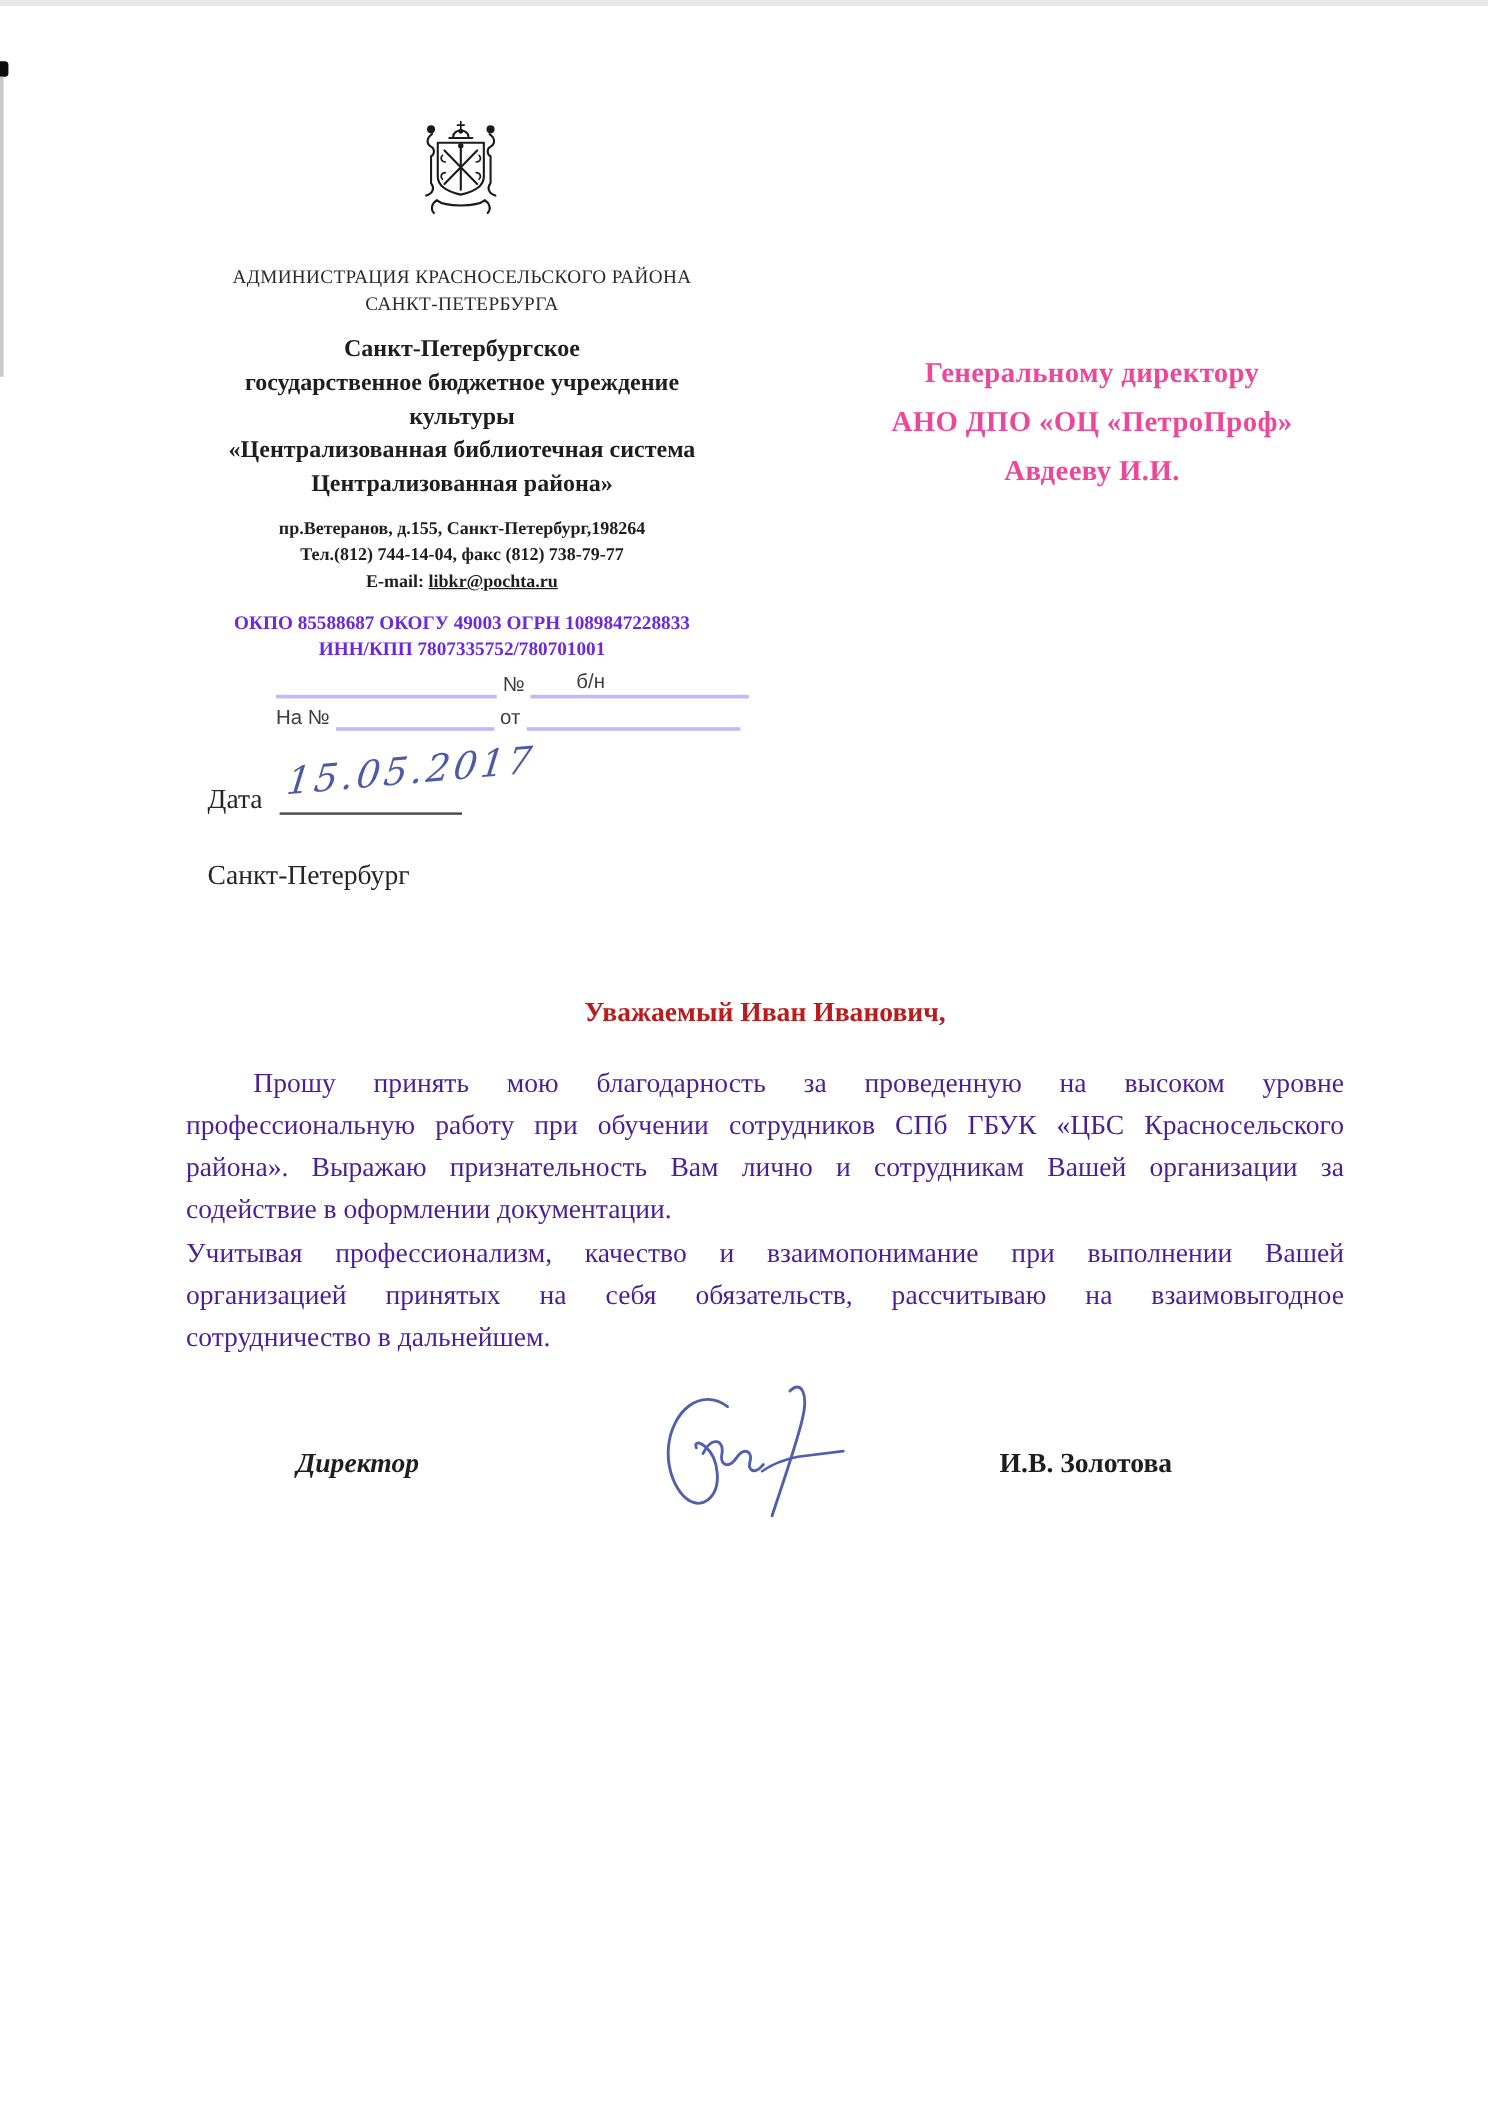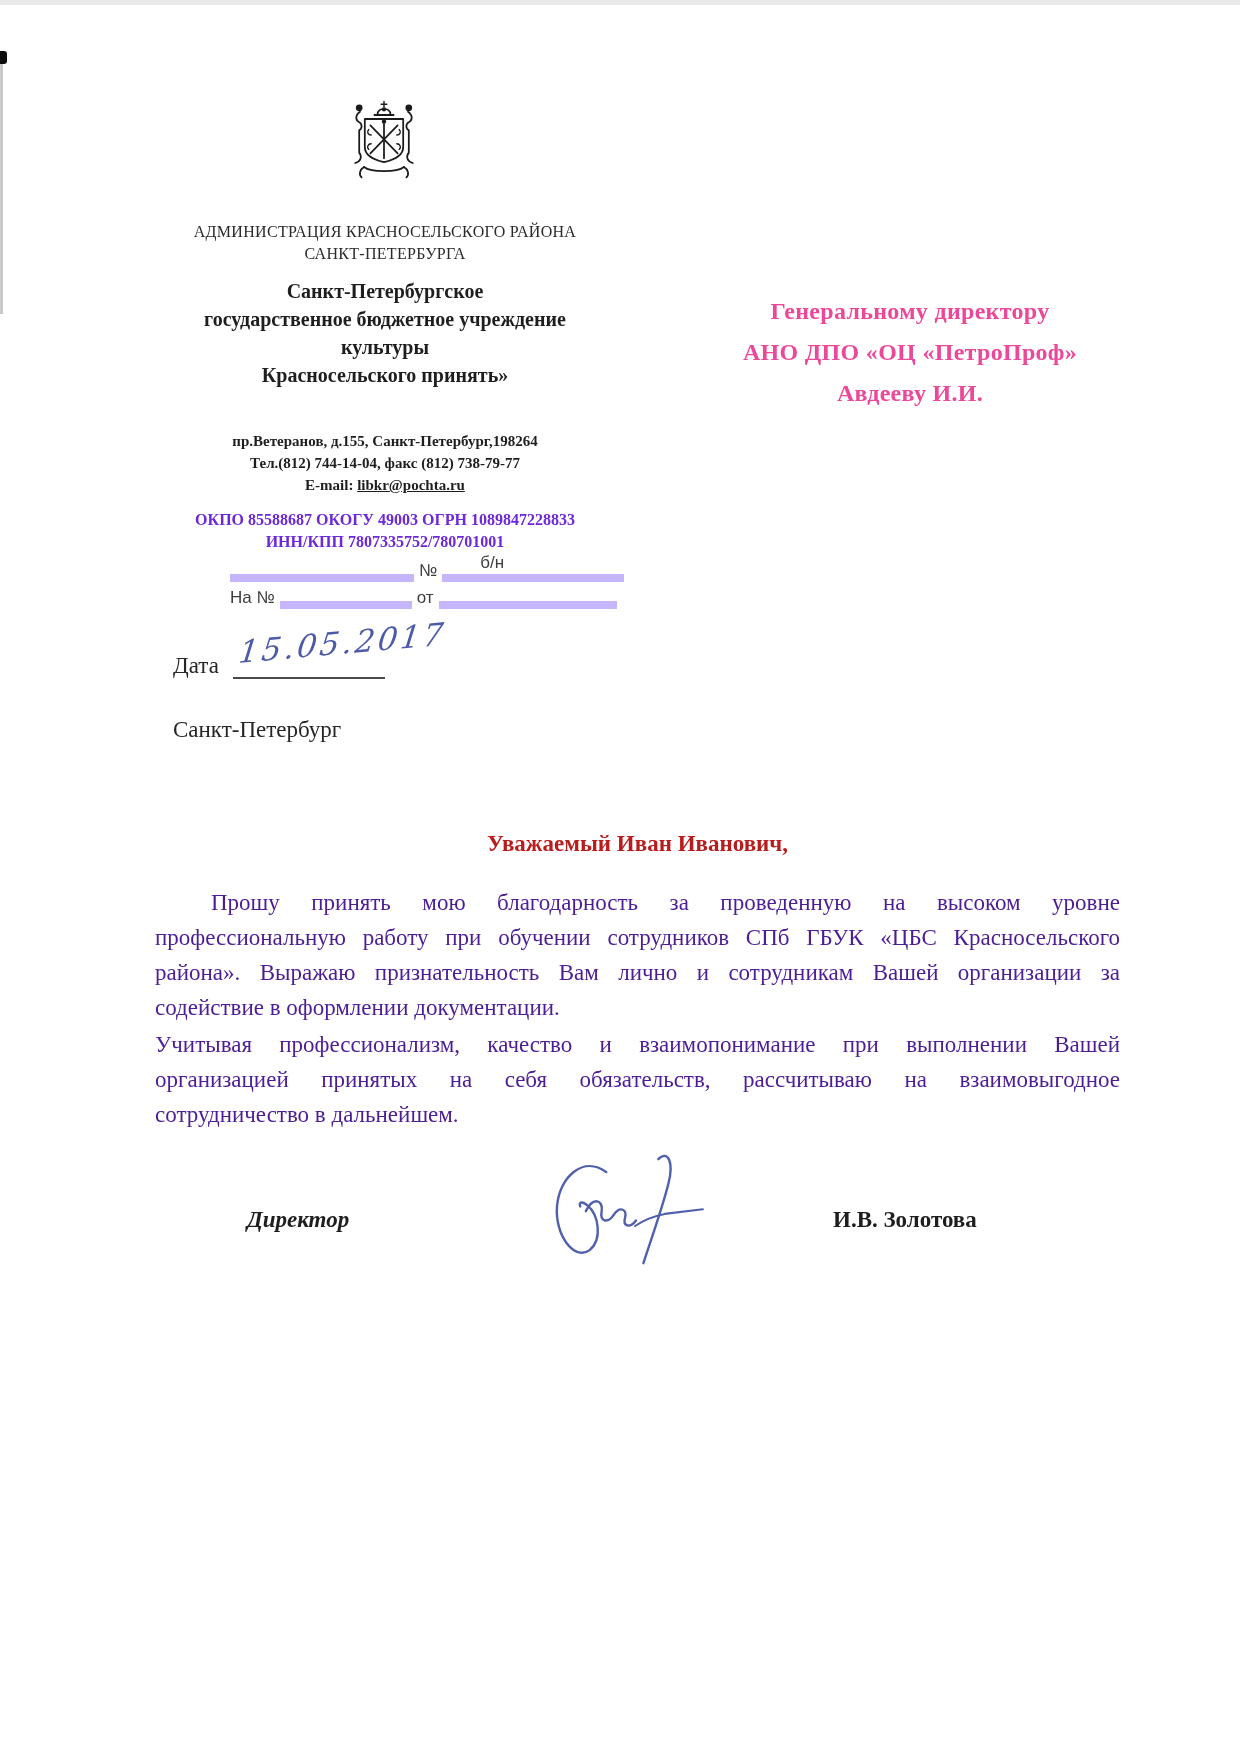--- a/index.html
+++ b/index.html
@@ -39,21 +39,21 @@
     position: absolute; left: 130px; top: 504px; width: 510px;
     text-align: center; font-weight: bold; font-size: 16px; line-height: 22px; color: #6d28d9;
   }
 
   
   .form-block {
     position: absolute; left: 230px; top: 550px; width: 402px;
     font-family: "Liberation Sans", sans-serif; font-size: 17px; color: #3d3d3d;
   }
   .form-row { display: flex; align-items: flex-end; height: 27px; }
-  .fline { display: inline-block; border-bottom: 8px solid #c4b5fd; height: 24px; }
+  .fline { display: inline-block; border-bottom: 3px solid #c4b5fd; height: 24px; }
   .fline.w1 { width: 184px; }
   .fline.w2 { width: 182px; position: relative; text-align: center; }
   .fline.w3 { width: 132px; }
   .fline.w4 { width: 178px; }
   .form-label { padding: 0 5px 1px 5px; white-space: nowrap; }
   .bn-value { position: absolute; left: 38px; bottom: 1px; }
 
   
   .recipient {
     position: absolute; left: 690px; top: 286px; width: 440px;
@@ -130,21 +130,22 @@
 
   <div class="admin-block">
     <div>АДМИНИСТРАЦИЯ КРАСНОСЕЛЬСКОГО РАЙОНА</div>
     <div>САНКТ-ПЕТЕРБУРГА</div>
   </div>
 
   <div class="org-block">
     <div>Санкт-Петербургское</div>
     <div>государственное бюджетное учреждение</div>
     <div>культуры</div>
-    <div>Красносельского принять»</div>
+    <div>«Централизованная библиотечная система</div>
+    <div>Централизованная района»</div>
   </div>
 
   <div class="contact-block">
     <div>пр.Ветеранов, д.155, Санкт-Петербург,198264</div>
     <div>Тел.(812) 744-14-04, факс (812) 738-79-77</div>
     <div>
       <span>E-mail:</span>
       <span class="email-value">libkr@pochta.ru</span>
     </div>
   </div>

